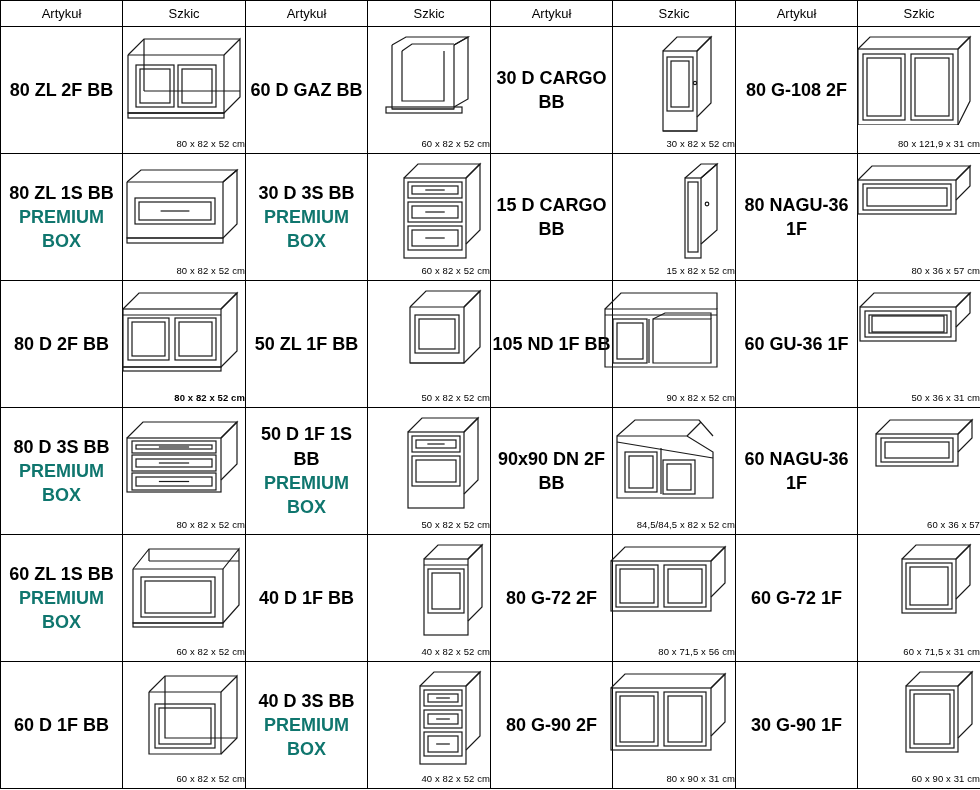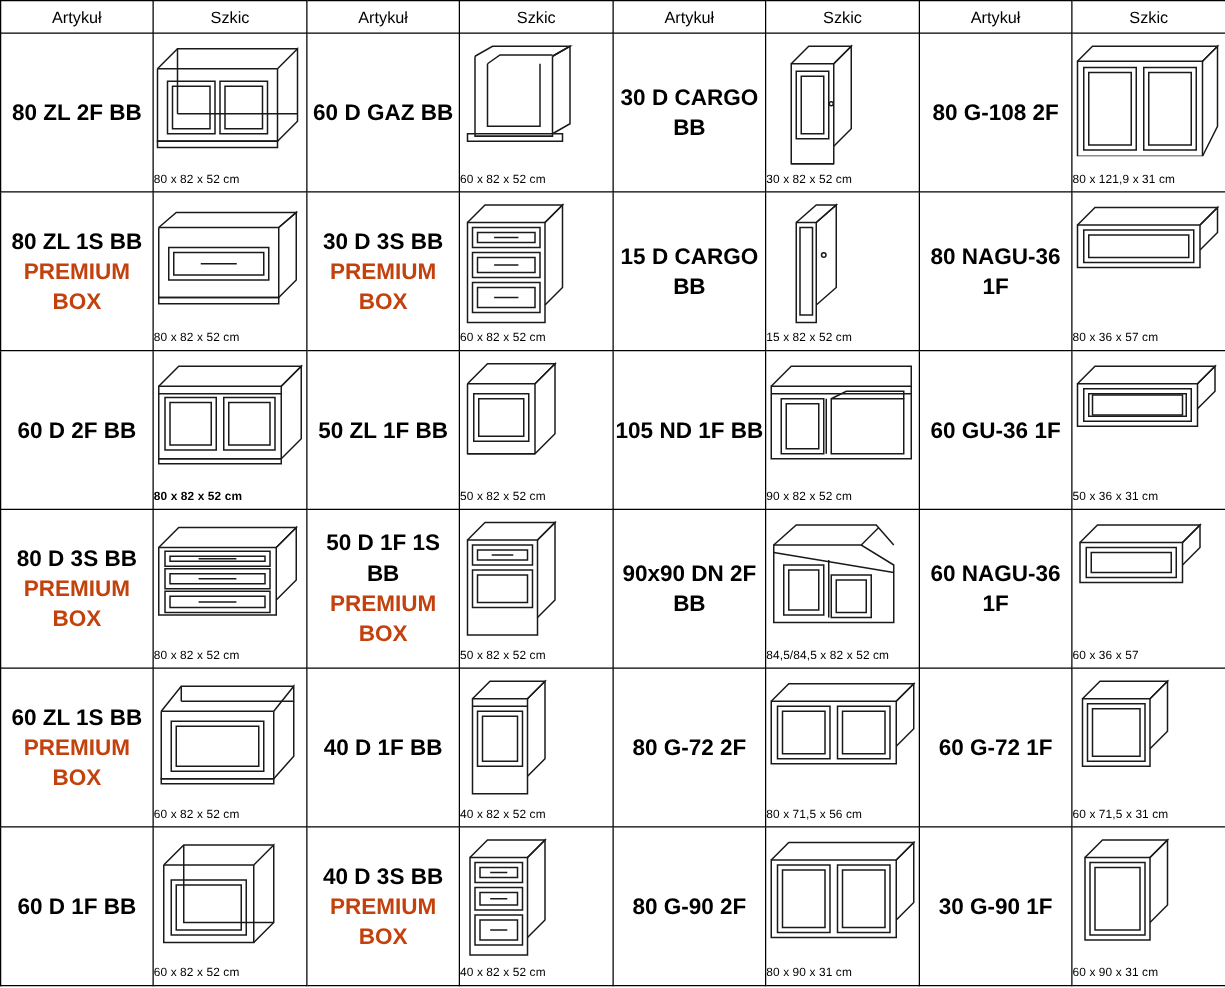--- a/index.html
+++ b/index.html
@@ -32,31 +32,31 @@
     font-weight: normal;
     background: #ffffff;
   }
   td.article {
     font-size: 18px;
     font-weight: bold;
     line-height: 1.35;
     padding: 2px 4px;
   }
   td.article .premium {
-    color: #c2410c;
+    color: #0f766e;
     display: block;
   }
   td.sketch {
     position: relative;
     height: 127px;
   }
   .sketch-wrap {
     display: flex;
     flex-direction: column;
-    align-items: flex-start;
+    align-items: flex-end;
     justify-content: flex-start;
     height: 100%;
     padding-top: 6px;
   }
   .sketch-wrap svg { display: block; }
   .dim {
     font-size: 9.5px;
     margin-top: auto;
     margin-bottom: 4px;
     white-space: nowrap;
@@ -247,21 +247,21 @@
           <rect x="5" y="18" width="88" height="26"></rect>
           <rect x="9" y="22" width="80" height="18"></rect>
         </g>
       </svg>
             </div>
             <div class="dim">80 x 36 x 57 cm</div>
           </div>
         </td>
       </tr>
       <tr>
-        <td class="article"><span>60 D 2F BB</span></td>
+        <td class="article"><span>80 D 2F BB</span></td>
         <td class="sketch">
           <div class="sketch-wrap">
             <div>
               <svg width="126" height="88" viewBox="0 0 126 88" fill="none" stroke="#1a1a1a" stroke-width="1.2">
         <g transform="translate(4,6)">
           <rect x="0" y="16" width="98" height="58"></rect>
           <path d="M0 16 L16 0 L114 0 L98 16"></path>
           <path d="M98 16 L114 0 L114 58 L98 74"></path>
           <line x1="0" y1="22" x2="98" y2="22"></line>
           <rect x="5" y="25" width="41" height="42"></rect>

